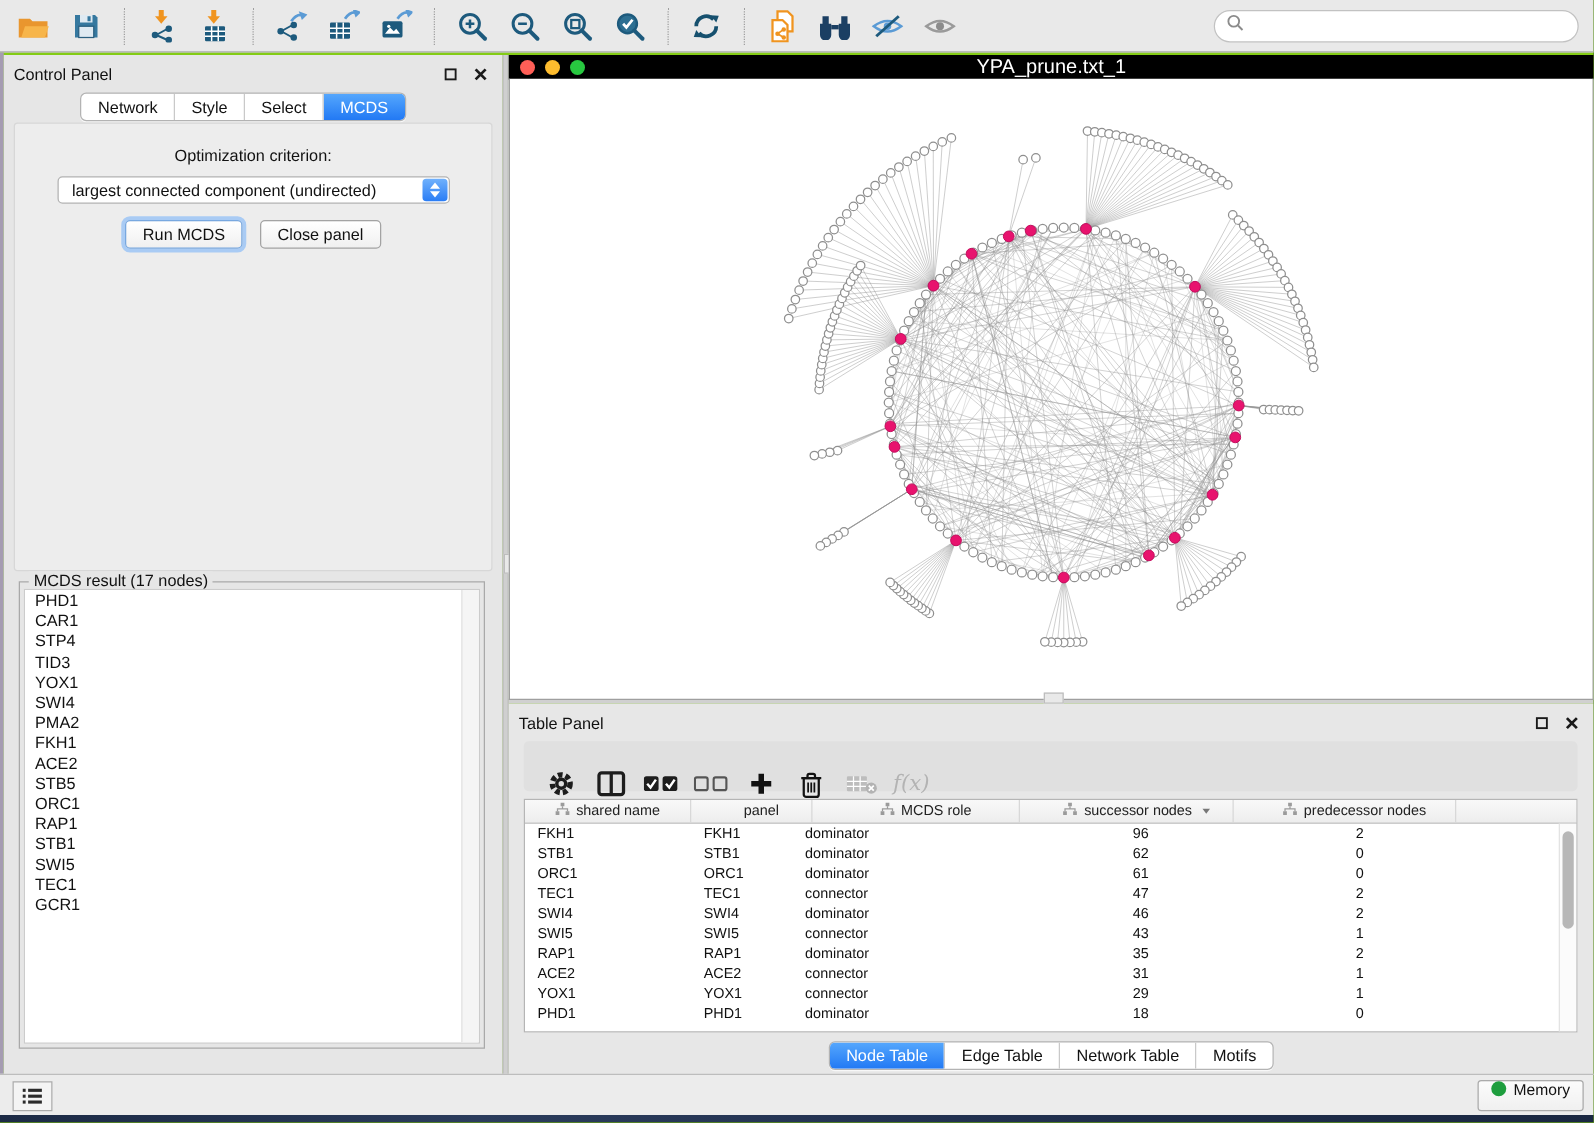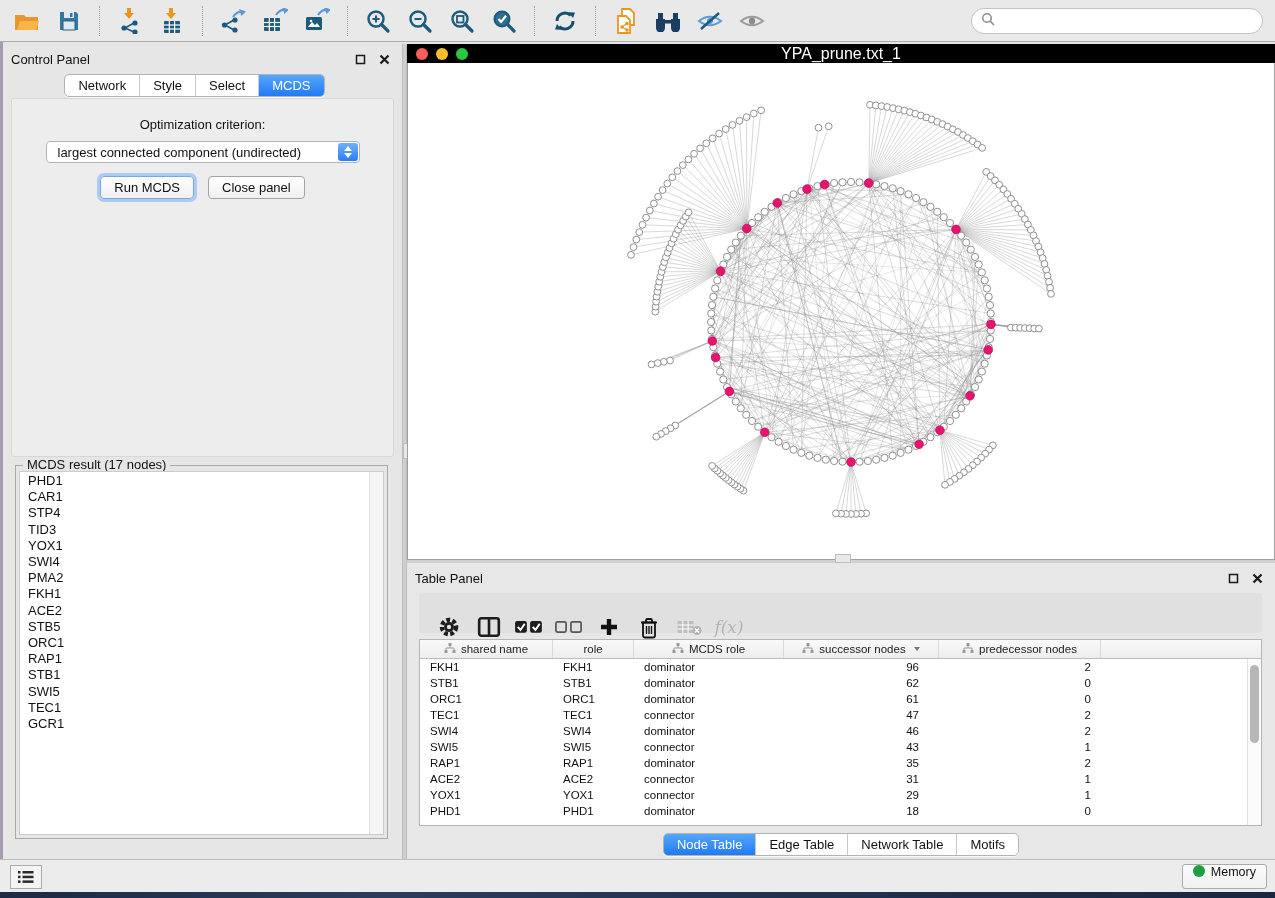--- a/index.html
+++ b/index.html
@@ -1,17 +1,17 @@
 <!DOCTYPE html>
 <html><head>
 <meta charset="utf-8">
 <style>
   html,body{margin:0;padding:0;}
   body{font-family:"Liberation Sans",sans-serif;background:#15213a;}
-  .app{position:relative;width:1275px;height:898px;overflow:hidden;background:#e5e5e5;}
+  .app{position:relative;width:1275px;height:898px;overflow:hidden;background:#84cc16;}
 
   
   .toolbar{position:absolute;left:0;top:0;right:0;height:42px;background:#e9e9e9;border-bottom:1px solid #adadad;display:flex;align-items:center;padding-left:6px;box-sizing:border-box;}
   .tool-btn{width:36px;height:32px;display:flex;align-items:center;justify-content:center;margin:0 3px;}
   .tool-sep{width:0;height:30px;border-left:1px dotted #9f9f9f;margin:0 9px;}
   .search-box{margin-left:auto;margin-right:12px;width:292px;height:26px;border:1px solid #c2c2c2;border-radius:13px;background:#fff;display:flex;align-items:center;padding-left:9px;box-sizing:border-box;}
   .search-box input{border:none;outline:none;flex:1;font-size:12px;margin-left:6px;background:transparent;font-family:"Liberation Sans",sans-serif;}
 
   .left-strip{position:absolute;left:0;top:42px;width:3px;bottom:6px;background:#a59cb2;}
 
@@ -56,21 +56,21 @@
   .net-content{position:absolute;top:19px;left:0;right:0;bottom:0;background:#fff;border:1px solid #9f9f9f;border-top:none;box-sizing:border-box;overflow:hidden;}
   .h-splitter{position:absolute;top:516px;height:3px;left:0;right:0;background:#d0d0d0;}
   .h-grip{position:absolute;left:428px;top:-6px;width:16px;height:9px;background:#e9e9e9;border:1px solid #bdbdbd;box-sizing:border-box;}
 
   
   .table-panel{position:absolute;top:519px;left:0;right:0;bottom:0;background:#e7e7e7;}
   .tp-toolbar{position:absolute;top:30px;left:12px;right:13px;height:40px;background:#e0e0e0;border-radius:4px;display:flex;align-items:center;gap:0;padding-left:10px;}
   .tp-tool{width:40px;height:36px;display:flex;align-items:center;justify-content:center;margin-top:28px;}
   .fx{font-family:"DejaVu Serif",serif;font-style:italic;font-size:17px;color:#b3b3b3;}
   .table-wrap{position:absolute;top:76px;left:12px;right:13px;bottom:34px;background:#fff;border:1px solid #b5b5b5;box-sizing:border-box;}
-  .thead{display:flex;height:18px;background:linear-gradient(#f9f9f9,#ededed);border-bottom:1px solid #bcbcbc;}
+  .thead{display:flex;height:18px;background:linear-gradient(#f9f9f9,#ededed);border-bottom:1px solid #bcbcbc;gap:16px;}
   .th{position:relative;font-size:11.5px;color:#222;display:flex;align-items:center;justify-content:center;gap:5px;border-right:1px solid #d8d8d8;box-sizing:border-box;}
   .c0{width:133px;} .c1{width:81px;} .c2{width:150px;} .c3{width:155px;} .c4{width:162px;}
   .th.fill,.td.fill{flex:1;border-right:none;}
   .sort-dn{width:0;height:0;border-left:3.5px solid transparent;border-right:3.5px solid transparent;border-top:4.5px solid #777;margin-left:3px;}
   .tbody{position:absolute;top:19px;left:0;right:13px;bottom:0;overflow:hidden;}
   .trow{display:flex;height:16px;align-items:center;}
   .td{font-size:11.5px;color:#111;box-sizing:border-box;overflow:hidden;white-space:nowrap;}
   .td.c0,.td.c1,.td.c2{padding-left:10px;}
   .td.c3{text-align:right;padding-right:20px;}
   .td.c4{text-align:right;padding-right:10px;}
@@ -1146,21 +1146,21 @@
                   <g fill="#9b9b9b">
                     <rect x="4.5" y="0" width="3" height="3"></rect>
                     <rect x="0.5" y="7" width="3" height="3"></rect>
                     <rect x="8.5" y="7" width="3" height="3"></rect>
                   </g>
                   <path d="M6 3 v2 M6 5 H2 v2 M6 5 h4 v2" stroke="#9b9b9b" fill="none"></path>
                 </svg></span>
             <span>shared name</span>
           </div>
           <div class="th c1">
-            <span>role</span>
+            <span>panel</span>
           </div>
           <div class="th c2">
             <span><svg width="12" height="11" viewBox="0 0 12 11">
                   <g fill="#9b9b9b">
                     <rect x="4.5" y="0" width="3" height="3"></rect>
                     <rect x="0.5" y="7" width="3" height="3"></rect>
                     <rect x="8.5" y="7" width="3" height="3"></rect>
                   </g>
                   <path d="M6 3 v2 M6 5 H2 v2 M6 5 h4 v2" stroke="#9b9b9b" fill="none"></path>
                 </svg></span>

